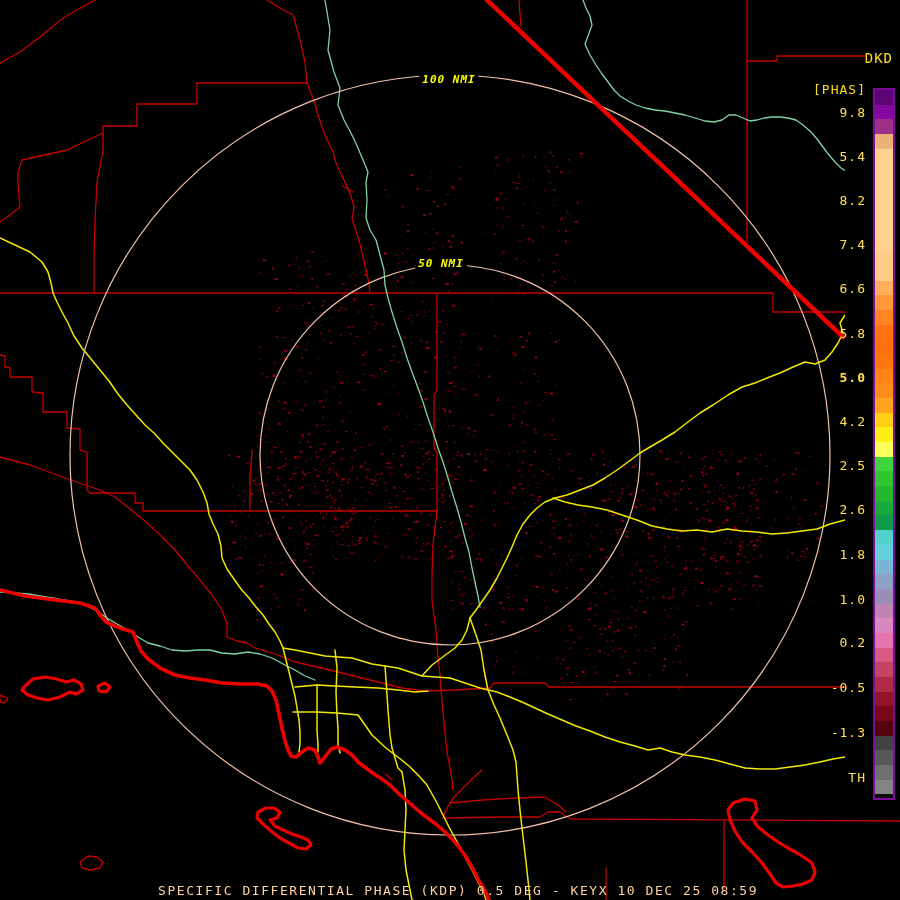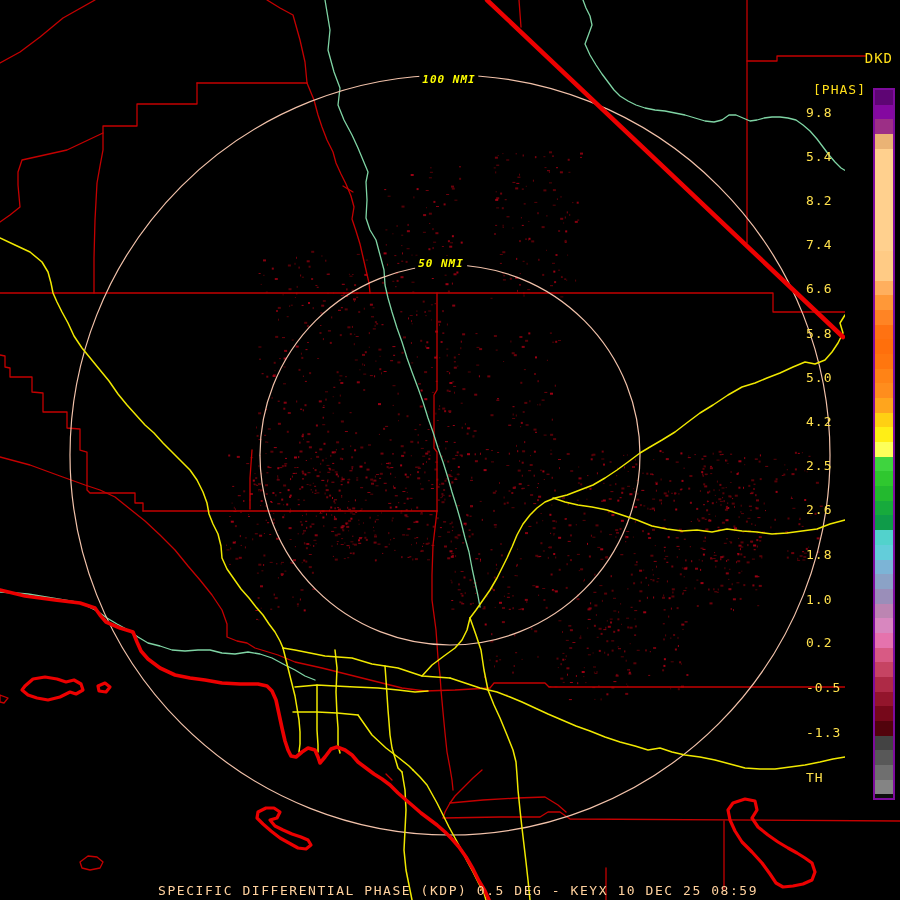--- a/index.html
+++ b/index.html
@@ -4,21 +4,21 @@
 <style>
   html,body{margin:0;padding:0;background:#000;}
   #stage{position:relative;width:900px;height:900px;background:#000;overflow:hidden;
          font-family:"DejaVu Sans Mono","Liberation Mono",monospace;}
   #map-svg{position:absolute;left:0;top:0;z-index:1;}
   #cb-panel{position:absolute;left:845px;top:84px;width:55px;height:722px;background:#000;z-index:2;}
   #colorbar{position:absolute;left:873px;top:88px;width:22px;height:712px;z-index:3;
             border:2px solid #7d0b9c;box-sizing:border-box;display:flex;flex-direction:column;}
   .swatch{width:100%;flex:1;}
   .swatch-end{width:100%;height:4px;background:#0d0d0d;}
-  .cb-tick{position:absolute;right:34px;width:60px;height:16px;line-height:16px;
+  .cb-tick{position:absolute;right:34px;width:60px;text-align:right;height:16px;line-height:16px;
            font-size:13px;color:#ffe14d;z-index:4;letter-spacing:1px;}
   #brand{position:absolute;left:708px;top:6px;font-size:12px;color:#fdc029;z-index:5;letter-spacing:0.2px;}
   #brand .icon{display:inline-block;border:1px solid #fdc029;width:11px;height:11px;line-height:10px;
                text-align:center;font-size:9px;margin-left:3px;vertical-align:1px;}
   #prod-code{position:absolute;right:7px;top:50px;font-size:14px;color:#ffdf1a;z-index:5;letter-spacing:1px;}
   #prod-unit{position:absolute;right:34px;top:63px;font-size:13px;color:#ffdf1a;z-index:5;letter-spacing:1px;margin-top:19px;}
   .ring-label{position:absolute;transform:translate(-50%,-50%);background:#000;color:#ff0;
               font-size:11px;font-weight:bold;font-style:italic;z-index:4;padding:1px 3px;letter-spacing:1px;}
   #caption{position:absolute;left:158px;top:883px;font-size:13px;color:#ffd19e;z-index:5;letter-spacing:1.55px;white-space:pre;}
 </style>
@@ -1963,21 +1963,21 @@
       <div class="swatch" style="background: rgb(132, 132, 132);"></div>
       <div class="swatch-end"></div>
     </div>
   <div id="cb-ticks">
       <div class="cb-tick" style="top: 105px;">9.8</div>
       <div class="cb-tick" style="top: 149px;">5.4</div>
       <div class="cb-tick" style="top: 193px;">8.2</div>
       <div class="cb-tick" style="top: 237px;">7.4</div>
       <div class="cb-tick" style="top: 281px;">6.6</div>
       <div class="cb-tick" style="top: 326px;">5.8</div>
-      <div class="cb-tick" style="top: 370px;">5.0</div>
+      <div class="cb-tick" style="top: 370px; font-weight: bold;">5.0</div>
       <div class="cb-tick" style="top: 414px;">4.2</div>
       <div class="cb-tick" style="top: 458px;">2.5</div>
       <div class="cb-tick" style="top: 502px;">2.6</div>
       <div class="cb-tick" style="top: 547px;">1.8</div>
       <div class="cb-tick" style="top: 592px;">1.0</div>
       <div class="cb-tick" style="top: 635px;">0.2</div>
       <div class="cb-tick" style="top: 680px;">-0.5</div>
       <div class="cb-tick" style="top: 725px;">-1.3</div>
       <div class="cb-tick" style="top: 770px;">TH</div>
     </div>

